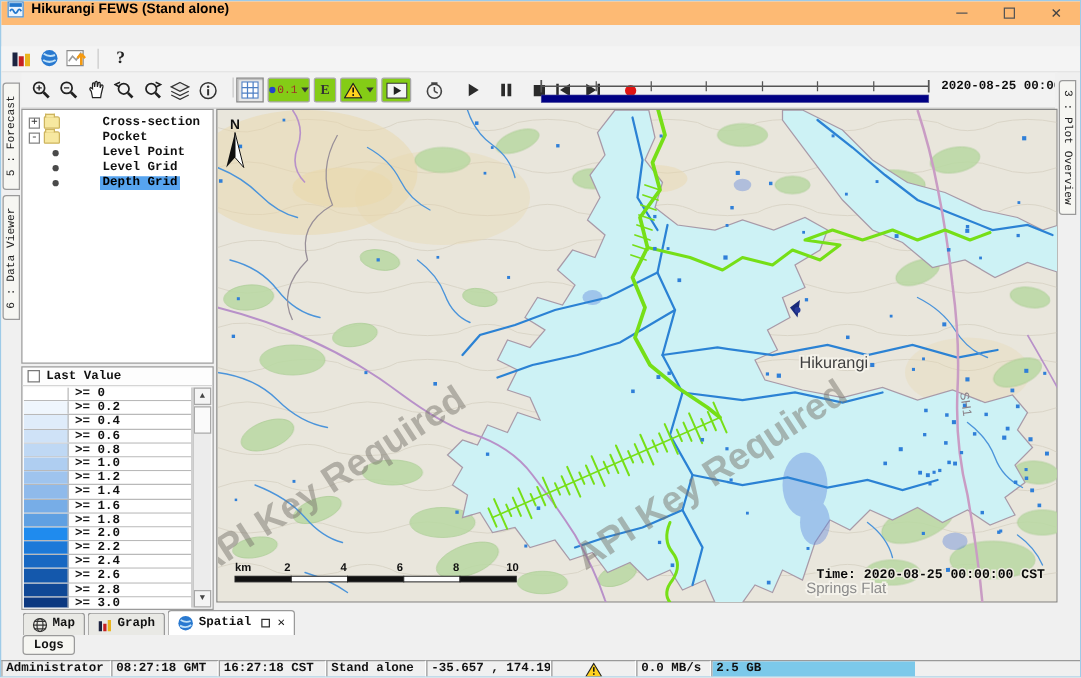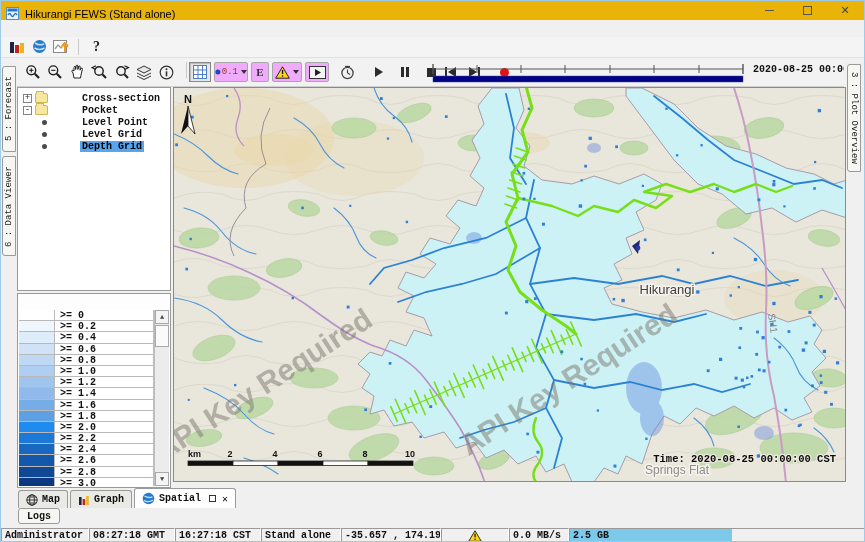--- a/index.html
+++ b/index.html
@@ -2,21 +2,21 @@
 <html><head>
 <meta charset="utf-8">
 <style>
   * { margin:0; padding:0; box-sizing:border-box; }
   html,body { width:865px; height:542px; overflow:hidden; }
   body { font-family:"Liberation Sans","DejaVu Sans",sans-serif; font-size:11px; color:#111; background:#f0f0f0; }
   #app { position:relative; width:865px; height:542px; background:#f0f0f0; border:1px solid #9ecbe8; overflow:hidden; }
   .mono { font-family:"Liberation Mono","DejaVu Sans Mono",monospace; }
 
   
-  #titlebar { position:absolute; left:0; top:0; width:100%; height:19px; background:#eab308; display:flex; align-items:flex-end; }
+  #titlebar { position:absolute; left:0; top:0; width:100%; height:19px; background:#fdba74; display:flex; align-items:flex-start;font-weight:bold; }
   #app-icon { width:13px; height:13px; margin:0 6px 0 5px; border:1px solid #4d8fcc; background:#eaf4fd; display:flex; align-items:center; justify-content:center; }
   #title-text { font-size:11px; color:#000; }
   #win-controls { margin-left:auto; display:flex; height:100%; }
   .win-btn { width:38px; height:100%; display:flex; align-items:center; justify-content:center; color:#444; }
   .glyph-min { width:9px; height:1px; background:#555; display:inline-block; }
   .glyph-max { width:9px; height:9px; border:1px solid #555; display:inline-block; }
   .glyph-close { font-size:11px; color:#444; }
 
   
   #menubar { position:absolute; left:0; top:19px; width:100%; height:17px; background:#f7f7f7; display:flex; align-items:center; padding-left:3px; }
@@ -24,21 +24,21 @@
 
   
   #toolbar1 { position:absolute; left:0; top:36px; width:100%; height:21px; background:#f4f4f4; border-bottom:1px solid #e0e0e0; display:flex; align-items:center; padding-left:5px; }
   .tb1-icon { width:22px; height:18px; display:flex; align-items:flex-end; justify-content:center; padding-bottom:2px; }
   .vsep { width:1px; height:16px; background:#c9c9c9; margin:0 6px; }
   #help-q { font-family:"Liberation Serif",serif; font-weight:bold; font-size:14px; color:#222; padding:0 8px; }
 
   
   #toolbar2 { position:absolute; left:16px; top:57px; width:829px; height:29px; background:#f2f2f2; border-bottom:1px solid #cfcfcf; }
   .t2 { position:absolute; top:4px; height:20px; display:flex; align-items:center; justify-content:center; }
-  .tool-btn { border:1px solid #a8a8a8; background:#f0abfc; border-radius:2px; }
+  .tool-btn { border:1px solid #a8a8a8; background:#84cc16; border-radius:2px; }
   .tool-pressed { border:1px solid #888; background:#e7e7e7; box-shadow:inset 1px 1px 1px rgba(0,0,0,.2); }
   .drop-arrow { width:0; height:0; border-left:3px solid transparent; border-right:3px solid transparent; border-top:4px solid #333; margin-left:3px; }
   .play-tri { width:0; height:0; border-top:5px solid transparent; border-bottom:5px solid transparent; border-left:8px solid #2b2b2b; }
   .pause-bars { display:flex; gap:2px; }
   .pause-bars i { display:block; width:3px; height:10px; background:#2b2b2b; }
   .stop-sq { width:9px; height:9px; background:#2b2b2b; }
   .skip { display:flex; align-items:center; gap:1px; }
   .skip .bar { width:2px; height:10px; background:#2b2b2b; }
   .tri-l { width:0; height:0; border-top:5px solid transparent; border-bottom:5px solid transparent; border-right:8px solid #2b2b2b; }
   .rec-dot { width:9px; height:9px; border-radius:50%; background:#e01313; }
@@ -305,20 +305,24 @@
       <span class="leaf-bullet"></span>
       <span class="tree-label">Level Grid</span>
     </div>
     <div class="tree-row">
       <span class="leaf-bullet"></span>
       <span class="tree-label tree-selected">Depth Grid</span>
     </div>
   </div>
 
   <div id="legend-panel">
+    <div id="legend-header">
+      <span id="legend-checkbox"></span>
+      <span>Last Value</span>
+    </div>
     <div id="legend-table">
         <div class="leg-row">
           <div class="leg-swatch" style="background: rgb(255, 255, 255);"></div>
           <div class="leg-label">&gt;= 0</div>
         </div>
         <div class="leg-row">
           <div class="leg-swatch" style="background: rgb(239, 246, 253);"></div>
           <div class="leg-label">&gt;= 0.2</div>
         </div>
         <div class="leg-row">

